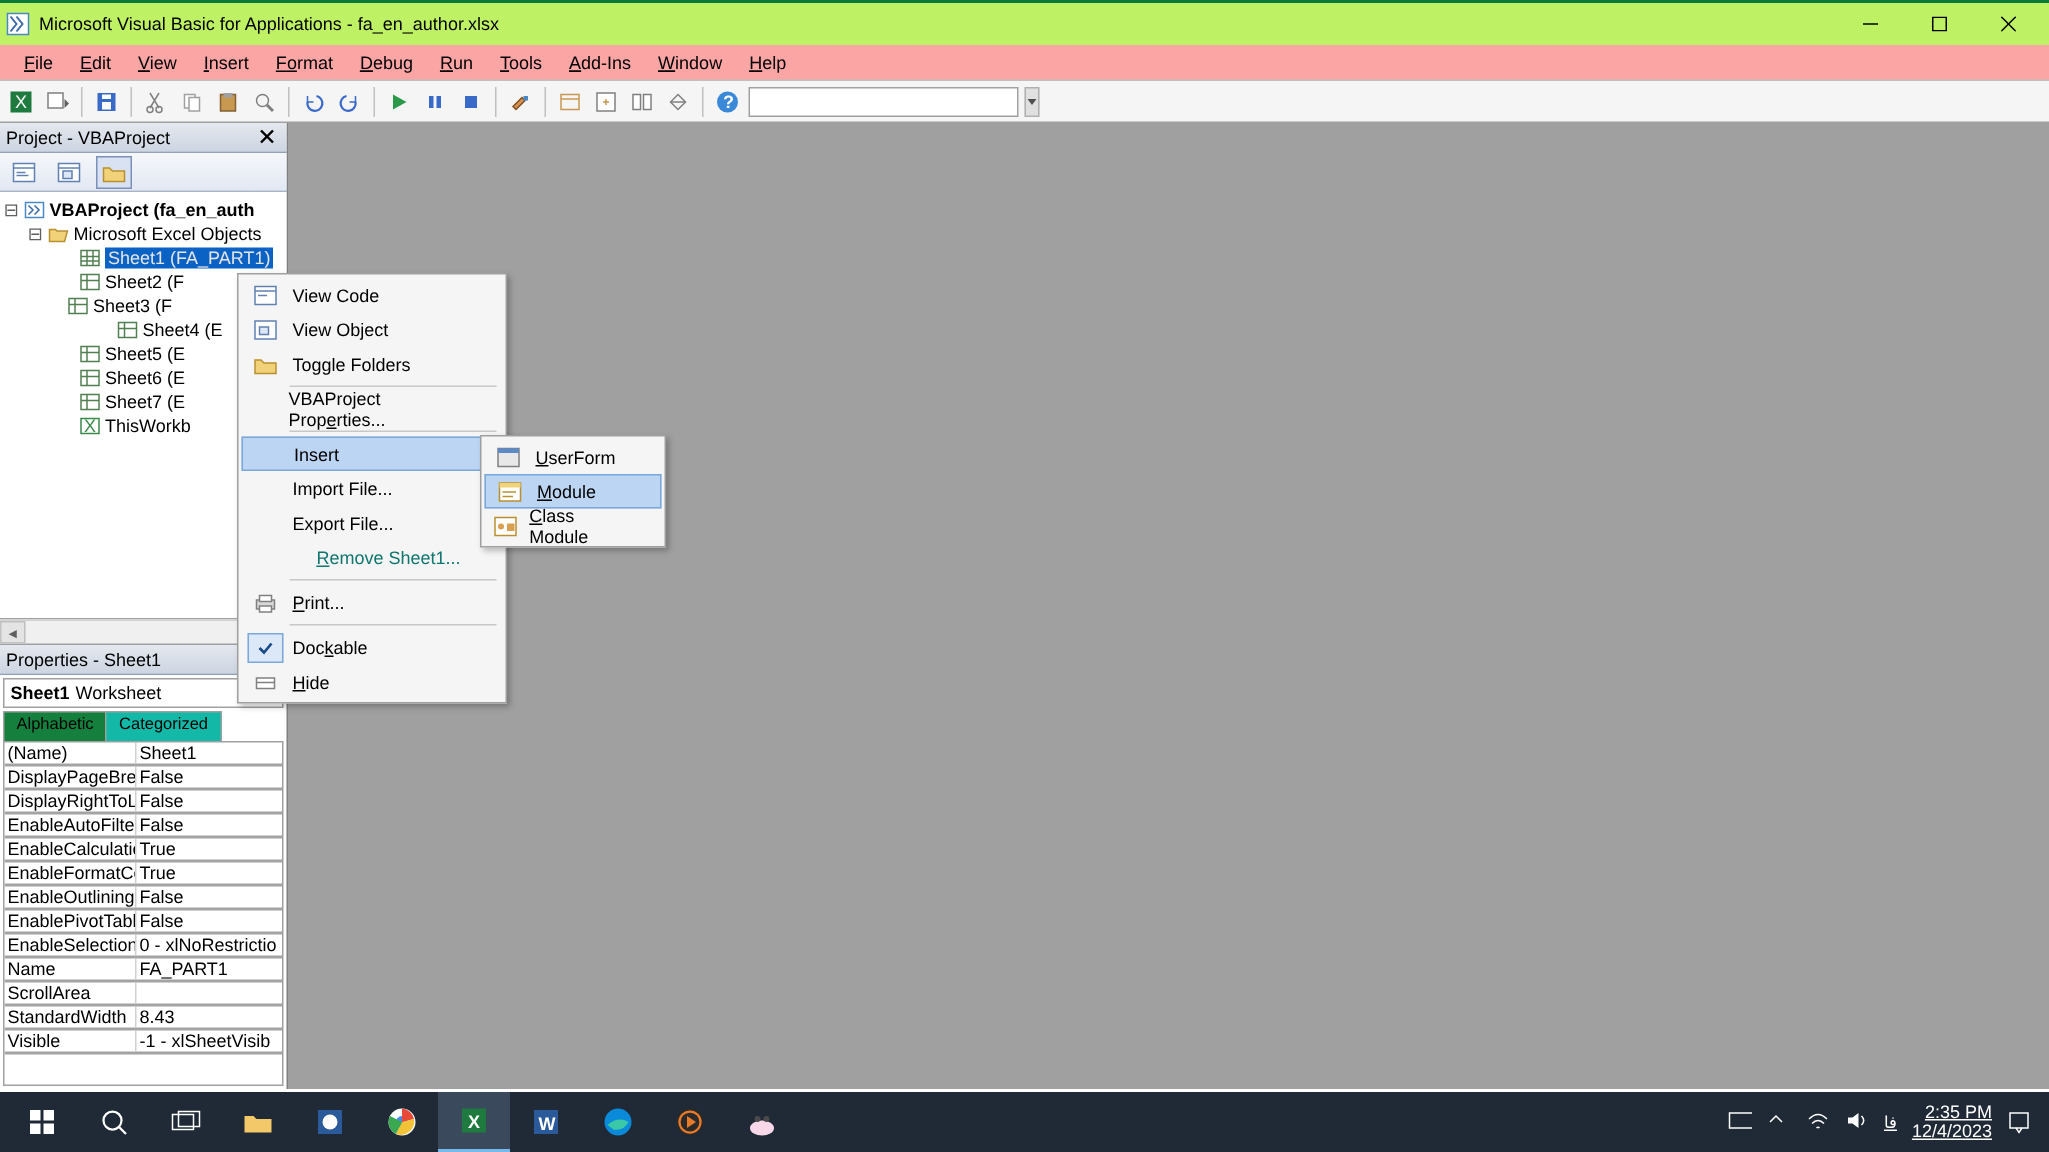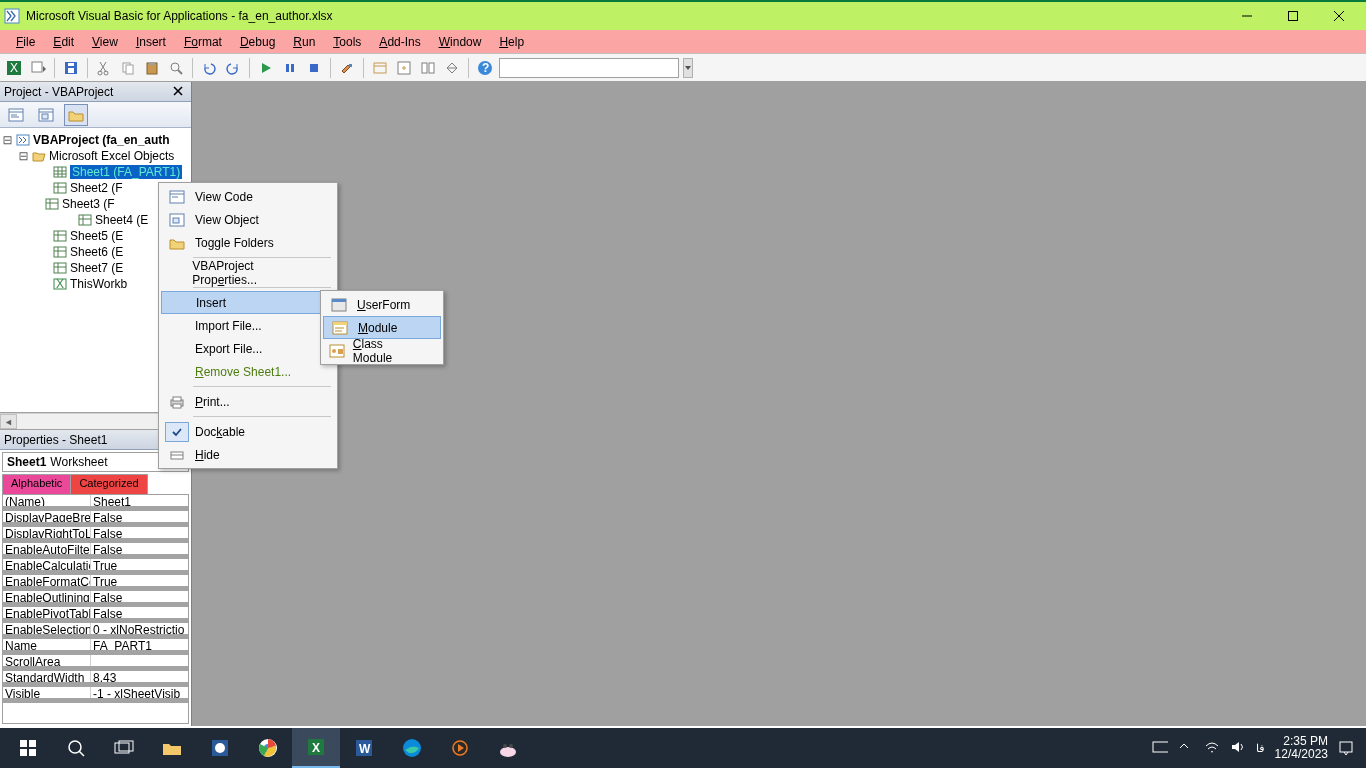--- a/index.html
+++ b/index.html
@@ -28,52 +28,52 @@
 .panel-title .closex { margin-left: auto; width: 16px; height: 16px; display: flex; align-items: center; justify-content: center; }
 
 .proj-toolbar { height: 26px; background: linear-gradient(#f5f7fb,#e2e8f2); border-bottom: 1px solid #a8b4c8; display: flex; align-items: center; padding: 0 4px; gap: 6px; }
 .ptbtn { width: 24px; height: 22px; display: inline-flex; align-items: center; justify-content: center; }
 .ptbtn.active { border: 1px solid #7a90b8; background: #d8e2f2; }
 
 .tree { flex: 1; background: #fff; overflow: hidden; font-size: 11.5px; padding: 4px 0; border-bottom: 1px solid #a0a0a0; }
 .tn { white-space: nowrap; display: flex; align-items: center; height: 16px; padding-right: 2px; }
 .tn .tgl { width: 11px; text-align: center; color: #606060; }
 .tn .ico { width: 16px; height: 14px; display: inline-flex; align-items: center; justify-content: center; margin: 0 2px; }
-.tn.sel .lbl { background: #0a62c4; color: #5eead4; padding: 0 2px; }
+.tn.sel .lbl { background: #0a62c4; color: #e5e5e5; padding: 0 2px; }
 .tn.bold .lbl { font-weight: bold; }
 
 .hscroll-stub { height: 17px; background: #f0f0f0; border-top:1px solid #d0d0d0; border-bottom:1px solid #a0a0a0; display:flex; }
 .hscroll-stub .arrow { width:17px; background:#e4e4e4; border:1px solid #c0c0c0; display:flex;align-items:center;justify-content:center;font-size:9px;color:#606060;}
 
 .props { display: flex; flex-direction: column; flex: 1; min-height: 0; }
 .props-obj { height: 20px; background: #fff; border: 1px solid #a0a0a0; margin: 2px; display: flex; align-items: center; padding: 0 4px; font-size: 11px; }
 .props-obj b { margin-right: 4px; }
 .props-tabs { display: flex; height: 20px; padding: 0 2px; }
-.props-tab { border: 1px solid #a0a0a0; border-bottom: none; padding: 2px 8px; font-size: 11px; background: #ef4444; margin-right: -1px; }
-.props-tab.active { background: #ec4899; }
+.props-tab { border: 1px solid #a0a0a0; border-bottom: none; padding: 2px 8px; font-size: 11px; background: #14b8a6; margin-right: -1px; }
+.props-tab.active { background: #15803d; }
 .props-grid { flex: 1; background: #fff; border: 1px solid #a0a0a0; margin: 0 2px 2px 2px; overflow: hidden; font-size: 11px; }
-.prow { display: flex; border-bottom: 5px solid #a3a3a3; height: 16px; justify-content: flex-end; }
+.prow { display: flex; border-bottom: 2px solid #a3a3a3; height: 16px; justify-content: flex-end; }
 .prow .k { width: 88px; padding: 0 2px; border-right: 1px solid #d0d0d0; overflow:hidden; }
 .prow .v { flex: 1; padding: 0 2px; overflow:hidden; }
 
 
 .ctxmenu { position: absolute; background: #f5f5f5; border: 1px solid #a0a0a0; box-shadow: 2px 2px 4px rgba(0,0,0,0.25); padding: 2px; }
 .cmi { height: 23px; display: flex; align-items: center; padding: 0 28px 0 4px; position: relative; font-size: 12px; }
 .cmi .cico { width: 24px; height: 20px; display: inline-flex; align-items: center; justify-content: center; margin-right: 6px; }
 .cmi.sel { background: #bcd5f2; border: 1px solid #7aa8da; }
 .cmi.sub::after { content: "▸"; position: absolute; right: 6px; font-size: 10px; color: #404040; }
-.cmi.dis { color: #4d7c0f; }
+.cmi.dis { color: #0f766e; justify-content: space-between; }
 .csep { height: 1px; background: #c8c8c8; margin: 3px 4px 3px 32px; }
 .cmi.checked .cico { border:1px solid #7aa8da; background:#dce8f8; }
 .u { text-decoration: underline; }
 
 .taskbar { position: absolute; left: 0; right: 0; bottom: 0; height: 40px; background: #1f2a36; display: flex; align-items: center; padding: 0 4px; }
 .tb-btn { width: 48px; height: 40px; display: flex; align-items: center; justify-content: center; }
 .tb-btn.active { background: #3a4a5c; border-bottom: 2px solid #76b9ed; }
-.tb-right { margin-left: auto; display: flex; align-items: center; color: #fff; font-size: 11px; gap: 10px; padding-right: 8px; }
+.tb-right { margin-left: auto; display: flex; align-items: center; color: #fff; font-size: 11px; gap: 10px; padding-right: 8px; text-decoration: underline; }
 .tb-clock { text-align: right; line-height: 13px; }
 .tray-ico { width:16px; height:16px; display:inline-flex; color:#fff; }
 
 svg { display: block; }
 </style>
 </head>
 <body>
 
 <div class="titlebar">
   <span class="app-icon">

